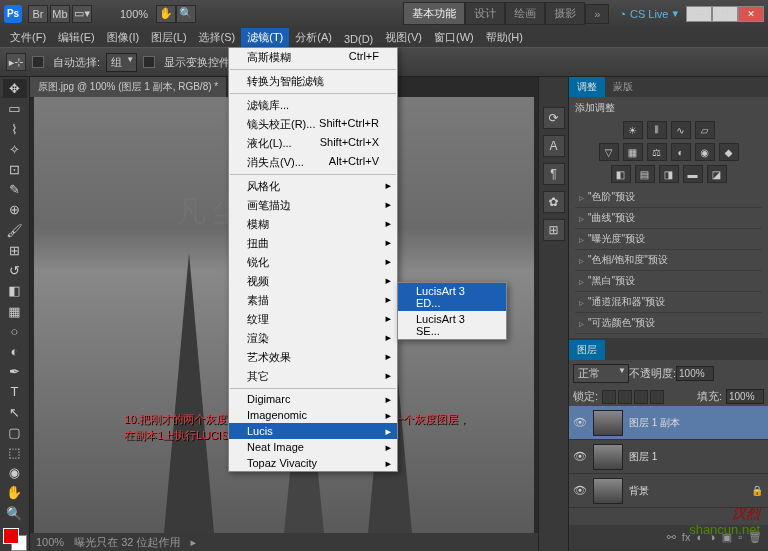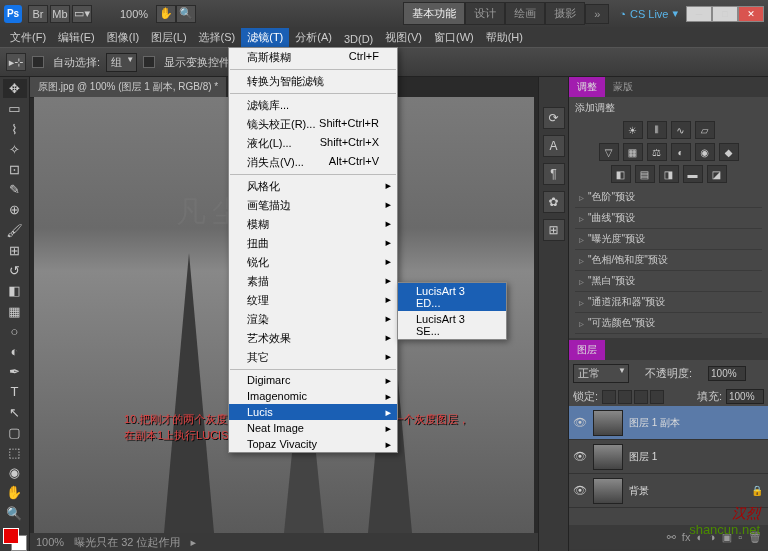--- a/index.html
+++ b/index.html
@@ -49,29 +49,29 @@
 .dm-item.submenu::after{content:"▸";position:absolute;right:6px}
 .dm-sep{height:1px;background:#bbb;margin:2px 1px}
 .submenu-panel{position:absolute;top:282px;left:397px;width:110px;background:#f0f0f0;border:1px solid #888;box-shadow:2px 2px 6px rgba(0,0,0,0.4);z-index:101}
 .right-panels{width:200px;background:#393939;display:flex;flex-direction:column;border-left:1px solid #222}
 .panel-collapsed{width:30px;background:#393939;border-left:1px solid #222;display:flex;flex-direction:column;padding-top:30px;gap:6px;align-items:center}
 .pc-icon{width:22px;height:22px;background:#4a4a4a;border:1px solid #2a2a2a;display:flex;align-items:center;justify-content:center;color:#ccc;font-size:12px}
 .right-area{display:flex}
 .panel{background:#474747;margin-bottom:2px}
 .panel-tabs{display:flex;background:#393939;height:20px}
 .panel-tab{padding:3px 8px;color:#999;font-size:10px}
-.panel-tab.active{background:#a21caf;color:#ddd}
+.panel-tab.active{background:#0369a1;color:#ddd}
 .panel-body{padding:4px 6px;color:#ccc}
 .adj-label{color:#ccc;font-size:10px;margin-bottom:6px}
 .adj-row{display:flex;gap:4px;margin-bottom:4px;justify-content:center}
 .adj-icon{width:20px;height:18px;background:#3a3a3a;border:1px solid #2a2a2a;display:flex;align-items:center;justify-content:center;font-size:10px}
 .preset-item{padding:3px 4px;color:#ccc;font-size:10px;display:flex;align-items:center;gap:4px;border-bottom:1px solid #3a3a3a}
 .preset-item::before{content:"▹";color:#888}
 .layers-panel{flex:1;display:flex;flex-direction:column}
-.layers-ctrl{display:flex;align-items:center;gap:16px;padding:4px;color:#ccc;font-size:10px}
+.layers-ctrl{display:flex;align-items:center;gap:0;padding:4px;color:#ccc;font-size:10px}
 .layers-ctrl2{display:flex;align-items:center;gap:4px;padding:2px 4px;color:#ccc;font-size:10px}
 .lock-icons{display:flex;gap:2px}
 .lock-icon{width:14px;height:14px;background:#3a3a3a;border:1px solid #2a2a2a}
 .layer-list{flex:1;background:#454545;overflow-y:auto}
 .layer-row{display:flex;align-items:center;height:34px;border-bottom:1px solid #333;padding:0 4px;gap:6px}
 .layer-row.active{background:#5a7aa8}
 .layer-eye{width:14px;color:#ccc;font-size:11px}
 .layer-thumb{width:30px;height:26px;background:linear-gradient(#888,#444);border:1px solid #222}
 .layer-name{color:#ddd;font-size:10px;flex:1}
 .layer-lock{color:#ccc;font-size:10px}
@@ -321,20 +321,23 @@
     <div class="dm-item submenu">
       <span>模糊</span>
     </div>
     <div class="dm-item submenu">
       <span>扭曲</span>
     </div>
     <div class="dm-item submenu">
       <span>锐化</span>
     </div>
     <div class="dm-item submenu">
+      <span>视频</span>
+    </div>
+    <div class="dm-item submenu">
       <span>素描</span>
     </div>
     <div class="dm-item submenu">
       <span>纹理</span>
     </div>
     <div class="dm-item submenu">
       <span>渲染</span>
     </div>
     <div class="dm-item submenu">
       <span>艺术效果</span>

